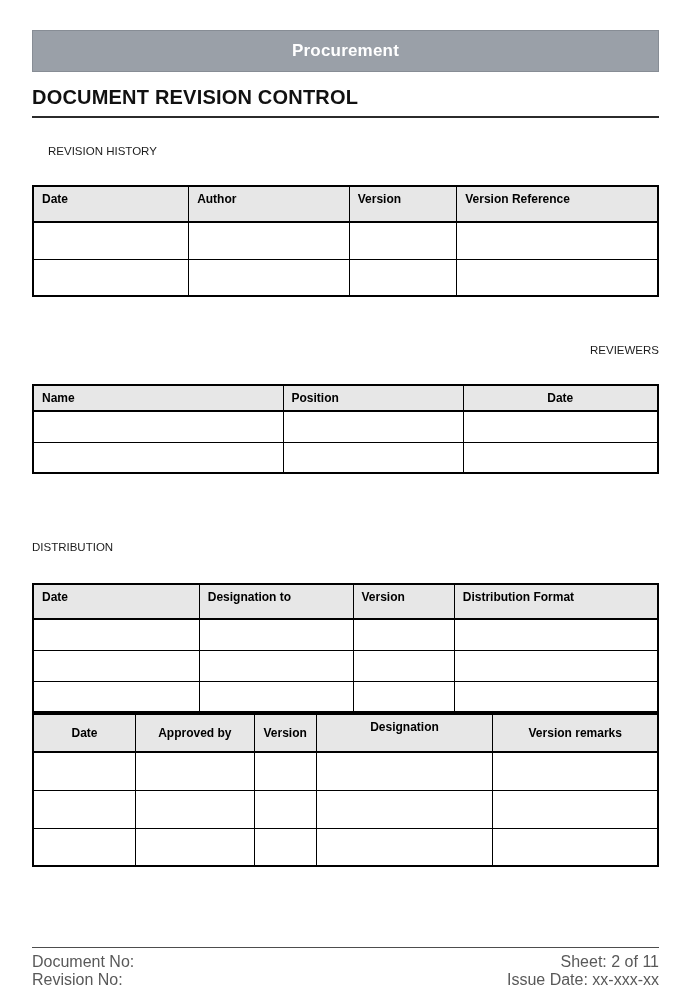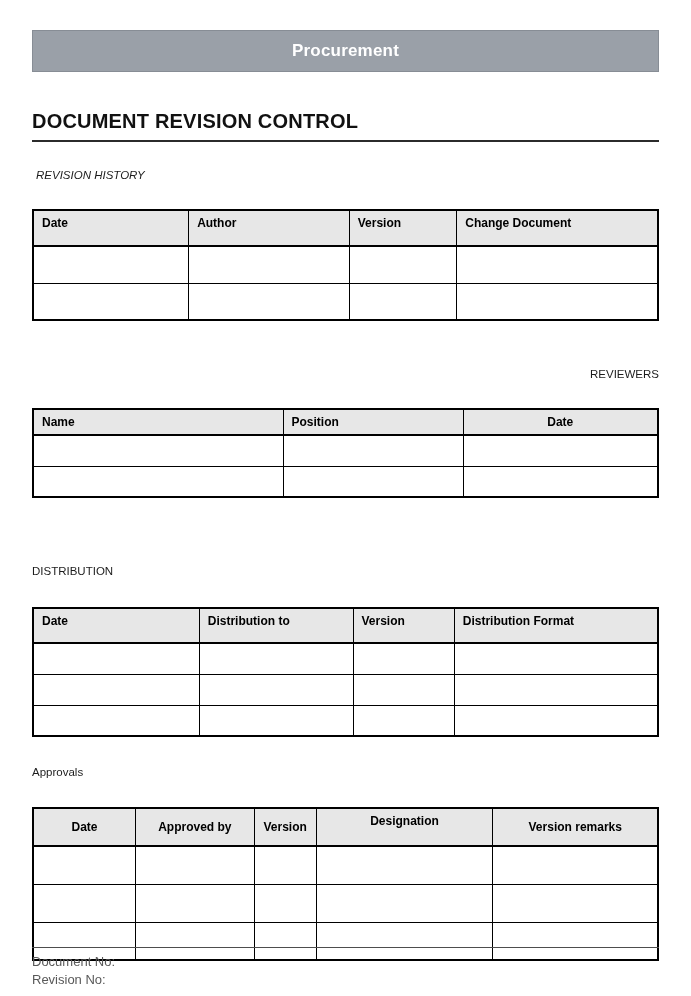--- a/index.html
+++ b/index.html
@@ -12,31 +12,31 @@
     font-family:"Liberation Sans", sans-serif;
     color:#000;
     overflow:hidden;
   }
   .banner{
     height:42px;
     background:#9aa0a8;
     border:1px solid #878d95;
     box-sizing:border-box;
     display:flex;align-items:center;justify-content:center;
-    margin-bottom:38px;
+    margin-bottom:14px;
   }
   .banner-title{color:#ffffff;font-weight:bold;font-size:17px;letter-spacing:.2px;}
   .page-title{
     font-size:20px;font-weight:bold;color:#111111;
     letter-spacing:.2px;
     padding-bottom:7px;
     border-bottom:2px solid #2b2b2b;
   }
   .sec-label{font-size:11.5px;line-height:14px;color:#1c1c1c;}
-  .lbl-rh{margin:26px 0 27px 4px;font-style:italic;}
+  .lbl-rh{margin:26px 0 27px 16px;}
   .lbl-rv{margin:46px 0 27px 0;text-align:right;}
   .lbl-di{margin:66px 0 29px 0;}
   .lbl-ap{margin:28px 0 28px 0;}
   table{
     width:100%;
     border-collapse:collapse;
     border:2px solid #000;
     table-layout:fixed;
     padding-left:26px;
   }
@@ -55,21 +55,21 @@
   .t3 th{height:35px;} .t3 td{height:31px;}
   .t4 th{height:38px;text-align:center;vertical-align:middle;} .t4 td{height:38px;}
   .t4 th.vtop{vertical-align:top;}
   th.center{text-align:center;}
   .footer{
     position:absolute;
     left:32px;right:32px;top:947px;
     border-top:1px solid #4d4d4d;
     padding-top:5px;
     display:flex;justify-content:space-between;
-    font-size:13px;line-height:18px;color:#595959;
+    font-size:16px;line-height:18px;color:#595959;
   }
   .footer .right{text-align:right;}
 </style>
 </head>
 <body>
 
 <div class="page">
 
   <div class="banner">
     <span class="banner-title">Procurement</span>
@@ -83,21 +83,21 @@
       <col style="width:24.9%">
         <col style="width:25.7%">
         <col style="width:17.2%">
         <col style="width:32.2%">
     </colgroup>
     <thead>
       <tr>
         <th>Date</th>
         <th>Author</th>
         <th>Version</th>
-        <th>Change Document</th>
+        <th>Version Reference</th>
       </tr>
     </thead>
     <tbody>
       <tr>
         <td></td>
           <td></td>
           <td></td>
           <td></td>
       </tr>
       <tr>
@@ -141,21 +141,21 @@
   <table class="t3">
     <colgroup>
       <col style="width:26.6%">
         <col style="width:24.6%">
         <col style="width:16.2%">
         <col style="width:32.6%">
     </colgroup>
     <thead>
       <tr>
         <th>Date</th>
-        <th>Distribution to</th>
+        <th>Designation to</th>
         <th>Version</th>
         <th>Distribution Format</th>
       </tr>
     </thead>
     <tbody>
       <tr>
         <td></td>
           <td></td>
           <td></td>
           <td></td>
@@ -168,21 +168,20 @@
       </tr>
       <tr>
         <td></td>
           <td></td>
           <td></td>
           <td></td>
       </tr>
     </tbody>
   </table>
 
-  <div class="sec-label lbl-ap">Approvals</div>
   <table class="t4">
     <colgroup>
       <col style="width:16.4%">
         <col style="width:19%">
         <col style="width:9.9%">
         <col style="width:28.3%">
         <col style="width:26.4%">
     </colgroup>
     <thead>
       <tr>
@@ -216,15 +215,19 @@
           <td></td>
       </tr>
     </tbody>
   </table>
 
   <div class="footer">
     <div class="left">
       <div>Document No:</div>
       <div>Revision No:</div>
     </div>
+    <div class="right">
+      <div>Sheet: 2 of 11</div>
+      <div>Issue Date: xx-xxx-xx</div>
+    </div>
   </div>
 
 </div>
 
 </body></html>

